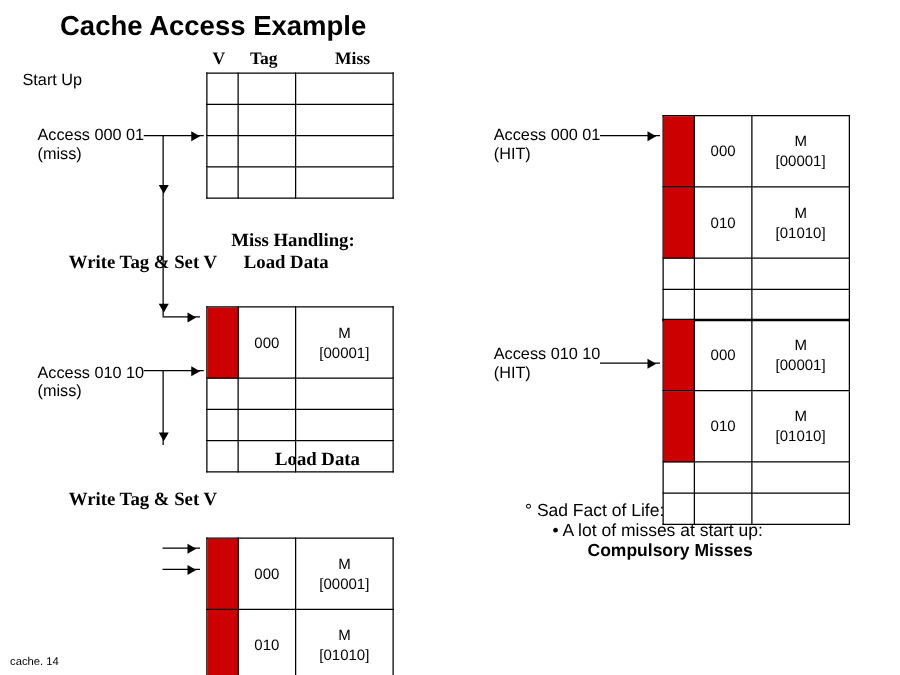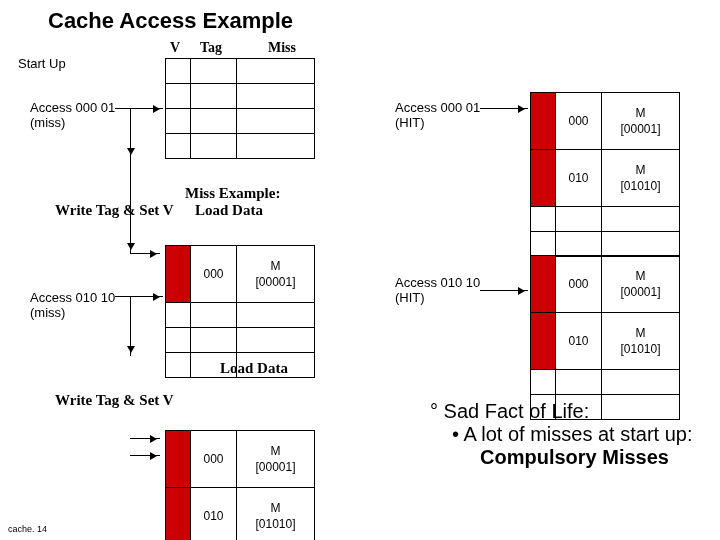--- a/index.html
+++ b/index.html
@@ -22,21 +22,21 @@
   .hdr { position: absolute; font-family: "Times New Roman", serif; font-size: 14px; font-weight: bold; }
 
   
   .arrow { position: absolute; border-top: 1px solid #000; }
   .arrow::after { content: ""; position: absolute; right: -1px; top: -4px; border: 4px solid transparent; border-left: 7px solid #000; }
   .varrow { position: absolute; border-left: 1px solid #000; }
   .varrow::after { content: ""; position: absolute; left: -4px; bottom: -1px; border: 4px solid transparent; border-top: 7px solid #000; }
 
   .footer { position: absolute; left: 8px; bottom: 6px; font-size: 9px; }
 
-  .bullets { position: absolute; left: 420px; top: 400px; font-size: 20px; margin-left: 10px; }
+  .bullets { position: absolute; left: 420px; top: 400px; font-size: 14px; }
   .bullets .deg { font-family: Arial; }
   .bullets .sub { margin-left: 22px; }
   .bullets .sub2 { margin-left: 50px; font-weight: bold; }
   .bullets .sub3 { margin-left: 62px; }
 </style>
 </head>
 <body>
 
 <div class="title">Cache Access Example</div>
 
@@ -69,21 +69,21 @@
       </tr>
 </tbody>
   </table>
 
 <div class="lbl" style="left:30px; top:100px;">
   <span>Access 000 01</span><br><span>(miss)</span>
 </div>
 <div class="arrow" style="left:115px; top:108px; width:48px;"></div>
 <div class="varrow" style="left:130px; top:108px; height:50px;"></div>
 
-<div class="lbl serif bold" style="left:185px; top:185px;">Miss Example:</div>
+<div class="lbl serif bold" style="left:185px; top:185px;">Miss Handling:</div>
 <div class="lbl serif bold" style="left:55px; top:202px;">Write Tag &amp; Set V</div>
 <div class="lbl serif bold" style="left:195px; top:202px;">Load Data</div>
 
 <table class="cache" style="left:165px; top:245px;">
   <tbody>
       <tr>
         <td class="v fill"></td>
         <td class="t">000</td>
         <td class="d">M [00001]</td>
       </tr>

